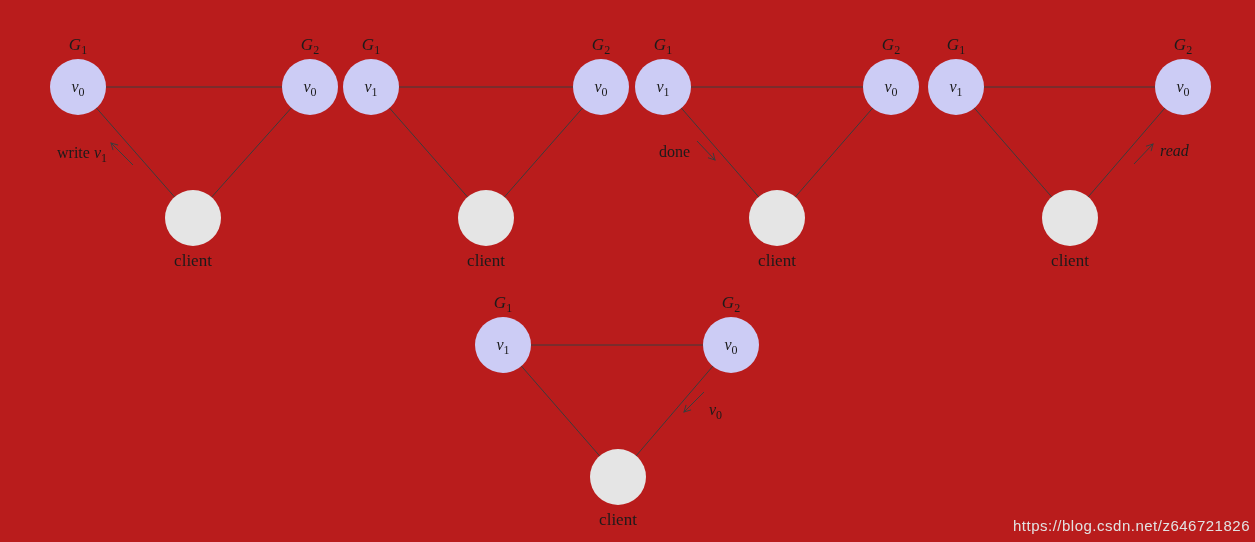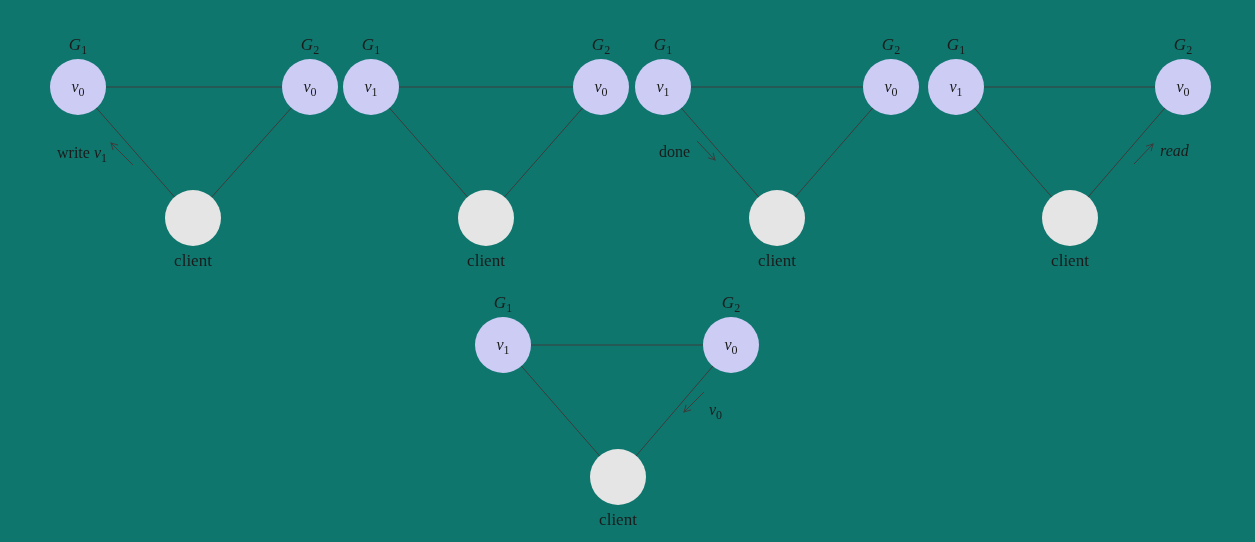--- a/index.html
+++ b/index.html
@@ -1,20 +1,20 @@
 <!DOCTYPE html>
 <html><head>
 <meta charset="utf-8">
 <style>
   html, body { margin: 0; padding: 0; background: #ffffff; }
   .stage {
     position: relative;
     width: 1255px;
     height: 542px;
-    background: #0f766e;
+    background: #b91c1c;
     overflow: hidden;
     font-family: "Liberation Serif", "DejaVu Serif", serif;
   }
   svg.diagram-canvas {
     position: absolute;
     left: 0; top: 0;
     font-family: "Liberation Serif", "DejaVu Serif", serif;
   }
   .watermark {
     position: absolute;
@@ -106,13 +106,14 @@
         <text x="731" y="308" text-anchor="middle" font-size="17" fill="#1b1b1b"><tspan font-style="italic">G</tspan><tspan dy="4" font-size="12">2</tspan></text>
         <text x="731" y="350" text-anchor="middle" font-size="16" fill="#1b1b1b"><tspan font-style="italic">v</tspan><tspan dy="4" font-size="12">0</tspan></text>
         <circle cx="618" cy="477" r="28" fill="#e5e5e5"></circle>
         <text x="618" y="525" text-anchor="middle" font-size="17" fill="#1b1b1b"><tspan>client</tspan></text>
         <text x="709" y="415" text-anchor="start" font-size="16" fill="#1b1b1b"><tspan font-style="italic">v</tspan><tspan dy="4" font-size="12">0</tspan></text>
         <line x1="704" y1="392" x2="684" y2="412" stroke="#3c3c3c" stroke-width="1"></line>
         <line x1="684" y1="412" x2="685.9707767179989" y2="405.28315259010645" stroke="#3c3c3c" stroke-width="1" stroke-linecap="round"></line>
         <line x1="684" y1="412" x2="690.7168474098935" y2="410.0292232820011" stroke="#3c3c3c" stroke-width="1" stroke-linecap="round"></line>
       </g>
     </svg>
+  <div class="watermark" style="color: rgb(226, 226, 226);">https://blog.csdn.net/z646721826</div>
 </div>
 
 </body></html>

